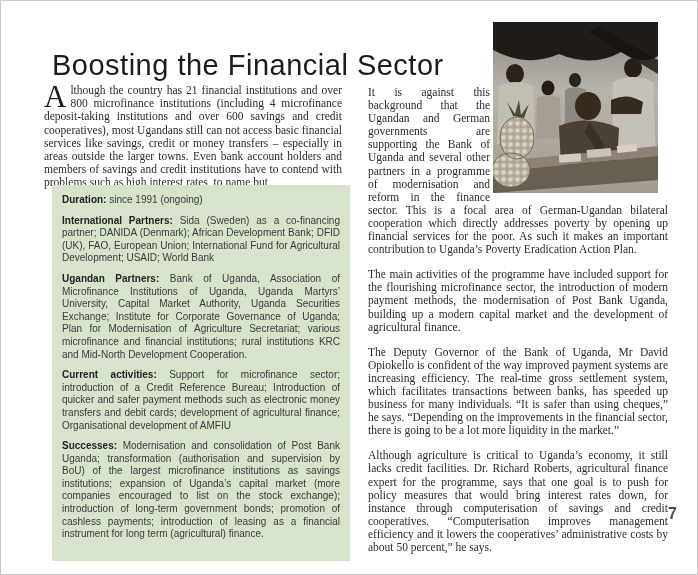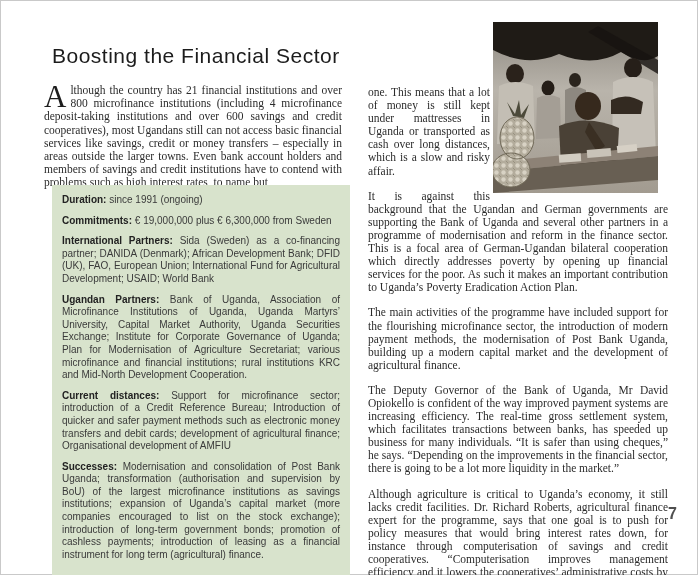--- a/index.html
+++ b/index.html
@@ -9,21 +9,21 @@
     background:#ffffff;
     box-shadow: inset 0 0 0 1px #c9c9c9;
     overflow:hidden;
     font-family:"Liberation Serif", serif;
     color:#2b2b2b;
   }
   .title{
     position:absolute;left:52px;top:30px;
     font-family:"Liberation Sans", sans-serif;
     font-weight:400;
-    font-size:21px;
+    font-size:29px;
     letter-spacing:0.5px;
     color:#1c1c1c;
     white-space:nowrap;
   }
   .col-left{
     position:absolute;left:44px;top:84px;width:298px;
   }
   .intro{
     font-size:11.5px;line-height:13.2px;
     text-align:justify;
@@ -78,33 +78,29 @@
   <div class="col-left">
     <p class="intro"><span class="dropcap">A</span><span>lthough the country has 21 financial institutions and over 800 microfinance institutions (including 4 microfinance deposit-taking institutions and over 600 savings and credit cooperatives), most Ugandans still can not access basic financial services like savings, credit or money transfers – especially in areas outside the larger towns. Even bank account holders and members of savings and credit institutions have to contend with problems such as high interest rates, to name but</span></p>
   </div>
 
   <div class="info-box">
     <div class="box-section">
       <span class="box-label">Duration:</span>
       <span>since 1991 (ongoing)</span>
     </div>
     <div class="box-section">
-      <span class="box-label">Commitments:</span>
-      <span>€ 19,000,000 plus € 6,300,000 from Sweden</span>
-    </div>
-    <div class="box-section">
       <span class="box-label">International Partners:</span>
       <span>Sida (Sweden) as a co-financing partner; DANIDA (Denmark); African Development Bank; DFID (UK), FAO, European Union; International Fund for Agricultural Development; USAID; World Bank</span>
     </div>
     <div class="box-section">
       <span class="box-label">Ugandan Partners:</span>
       <span>Bank of Uganda, Association of Microfinance Institutions of Uganda, Uganda Martyrs’ University, Capital Market Authority, Uganda Securities Exchange; Institute for Corporate Governance of Uganda; Plan for Modernisation of Agriculture Secretariat; various microfinance and financial institutions; rural institutions KRC and Mid-North Development Cooperation.</span>
     </div>
     <div class="box-section">
-      <span class="box-label">Current distances:</span>
+      <span class="box-label">Current activities:</span>
       <span>Support for microfinance sector; introduction of a Credit Reference Bureau; Introduction of quicker and safer payment methods such as electronic money transfers and debit cards; development of agricultural finance; Organisational development of AMFIU</span>
     </div>
     <div class="box-section">
       <span class="box-label">Successes:</span>
       <span>Modernisation and consolidation of Post Bank Uganda; transformation (authorisation and supervision by BoU) of the largest microfinance institutions as savings institutions; expansion of Uganda’s capital market (more companies encouraged to list on the stock exchange); introduction of long-term government bonds; promotion of cashless payments; introduction of leasing as a financial instrument for long term (agricultural) finance.</span>
     </div>
   </div>
 
   <div class="photo">
     <svg viewBox="0 0 165 171" xmlns="http://www.w3.org/2000/svg">
@@ -152,21 +148,20 @@
       <ellipse cx="24" cy="116" rx="17" ry="21" fill="url(#pineapple)"></ellipse>
       <ellipse cx="18" cy="148" rx="19" ry="17" fill="url(#pineapple)"></ellipse>
       <path d="M20,94 L14,80 L22,92 L26,78 L28,93 L36,82 L31,96 Z" fill="#4c4a3a"></path>
       <ellipse cx="24" cy="116" rx="17" ry="21" fill="none" stroke="#6f6857" stroke-width="1"></ellipse>
       <ellipse cx="18" cy="148" rx="19" ry="17" fill="none" stroke="#6f6857" stroke-width="1"></ellipse>
     </svg>
   </div>
 
   <div class="col-right">
     <div class="photo-spacer"></div>
-    <p>one. This means that a lot of money is still kept under mattresses in Uganda or transported as cash over long distances, which is a slow and risky affair.</p>
     <p>It is against this background that the Ugandan and German governments are supporting the Bank of Uganda and several other partners in a programme of modernisation and reform in the finance sector. This is a focal area of German-Ugandan bilateral cooperation which directly addresses poverty by opening up financial services for the poor. As such it makes an important contribution to Uganda’s Poverty Eradication Action Plan.</p>
     <p>The main activities of the programme have included support for the flourishing microfinance sector, the introduction of modern payment methods, the modernisation of Post Bank Uganda, building up a modern capital market and the development of agricultural finance.</p>
     <p>The Deputy Governor of the Bank of Uganda, Mr David Opiokello is confident of the way improved payment systems are increasing efficiency. The real-time gross settlement system, which facilitates transactions between banks, has speeded up business for many individuals. “It is safer than using cheques,” he says. “Depending on the improvements in the financial sector, there is going to be a lot more liquidity in the market.”</p>
     <p>Although agriculture is critical to Uganda’s economy, it still lacks credit facilities. Dr. Richard Roberts, agricultural finance expert for the programme, says that one goal is to push for policy measures that would bring interest rates down, for instance through computerisation of savings and credit cooperatives. “Computerisation improves management efficiency and it lowers the cooperatives’ administrative costs by about 50 percent,” he says.</p>
   </div>
 
   <div class="page-number">7</div>
 
 </div>
 

